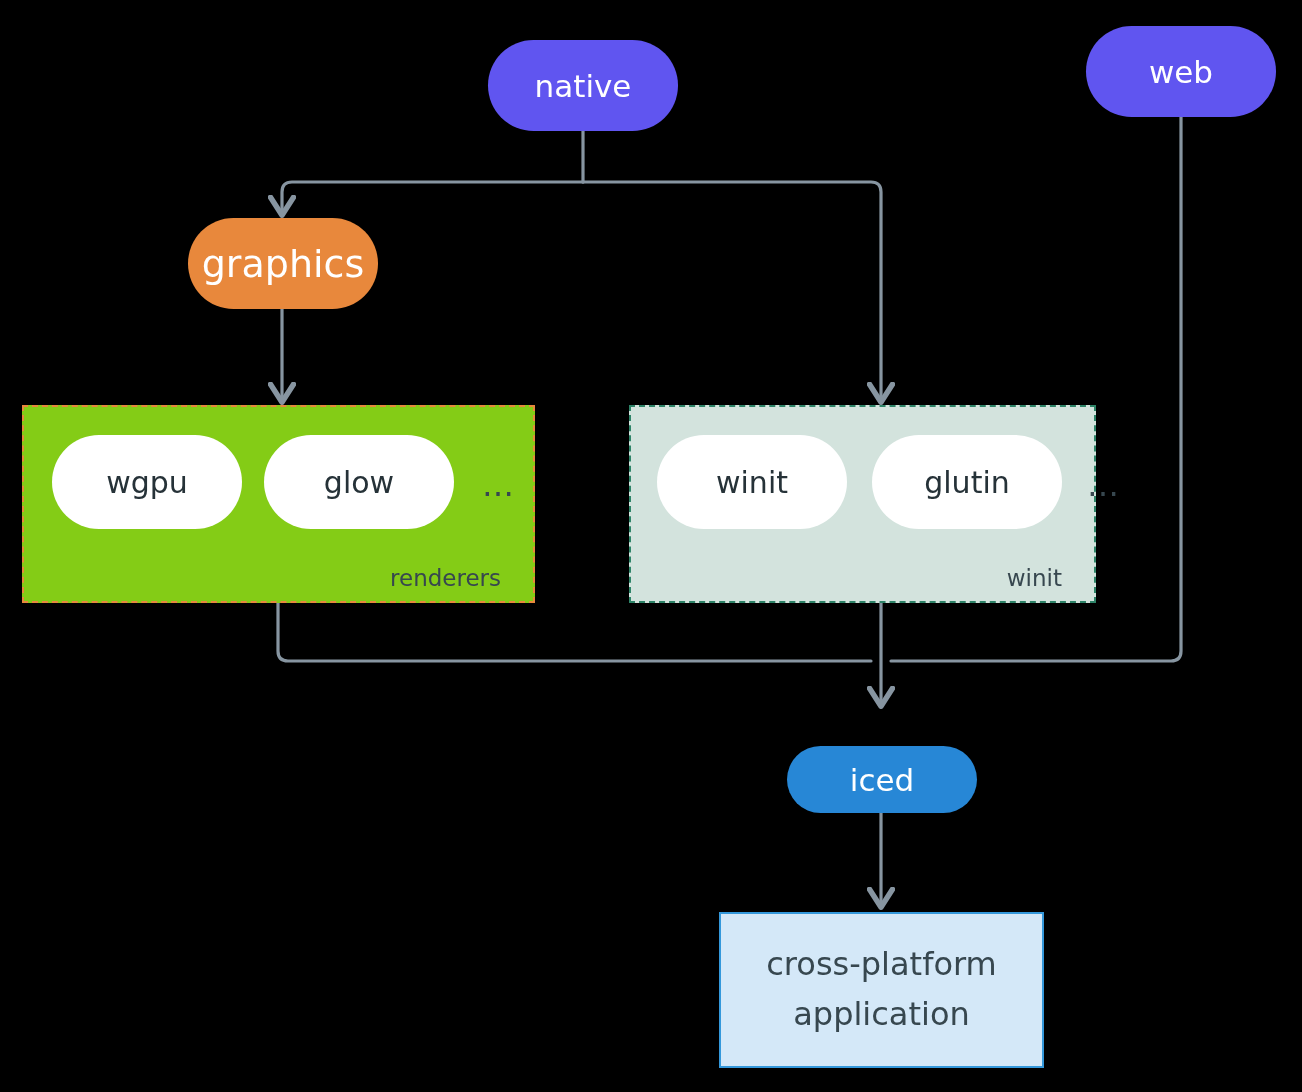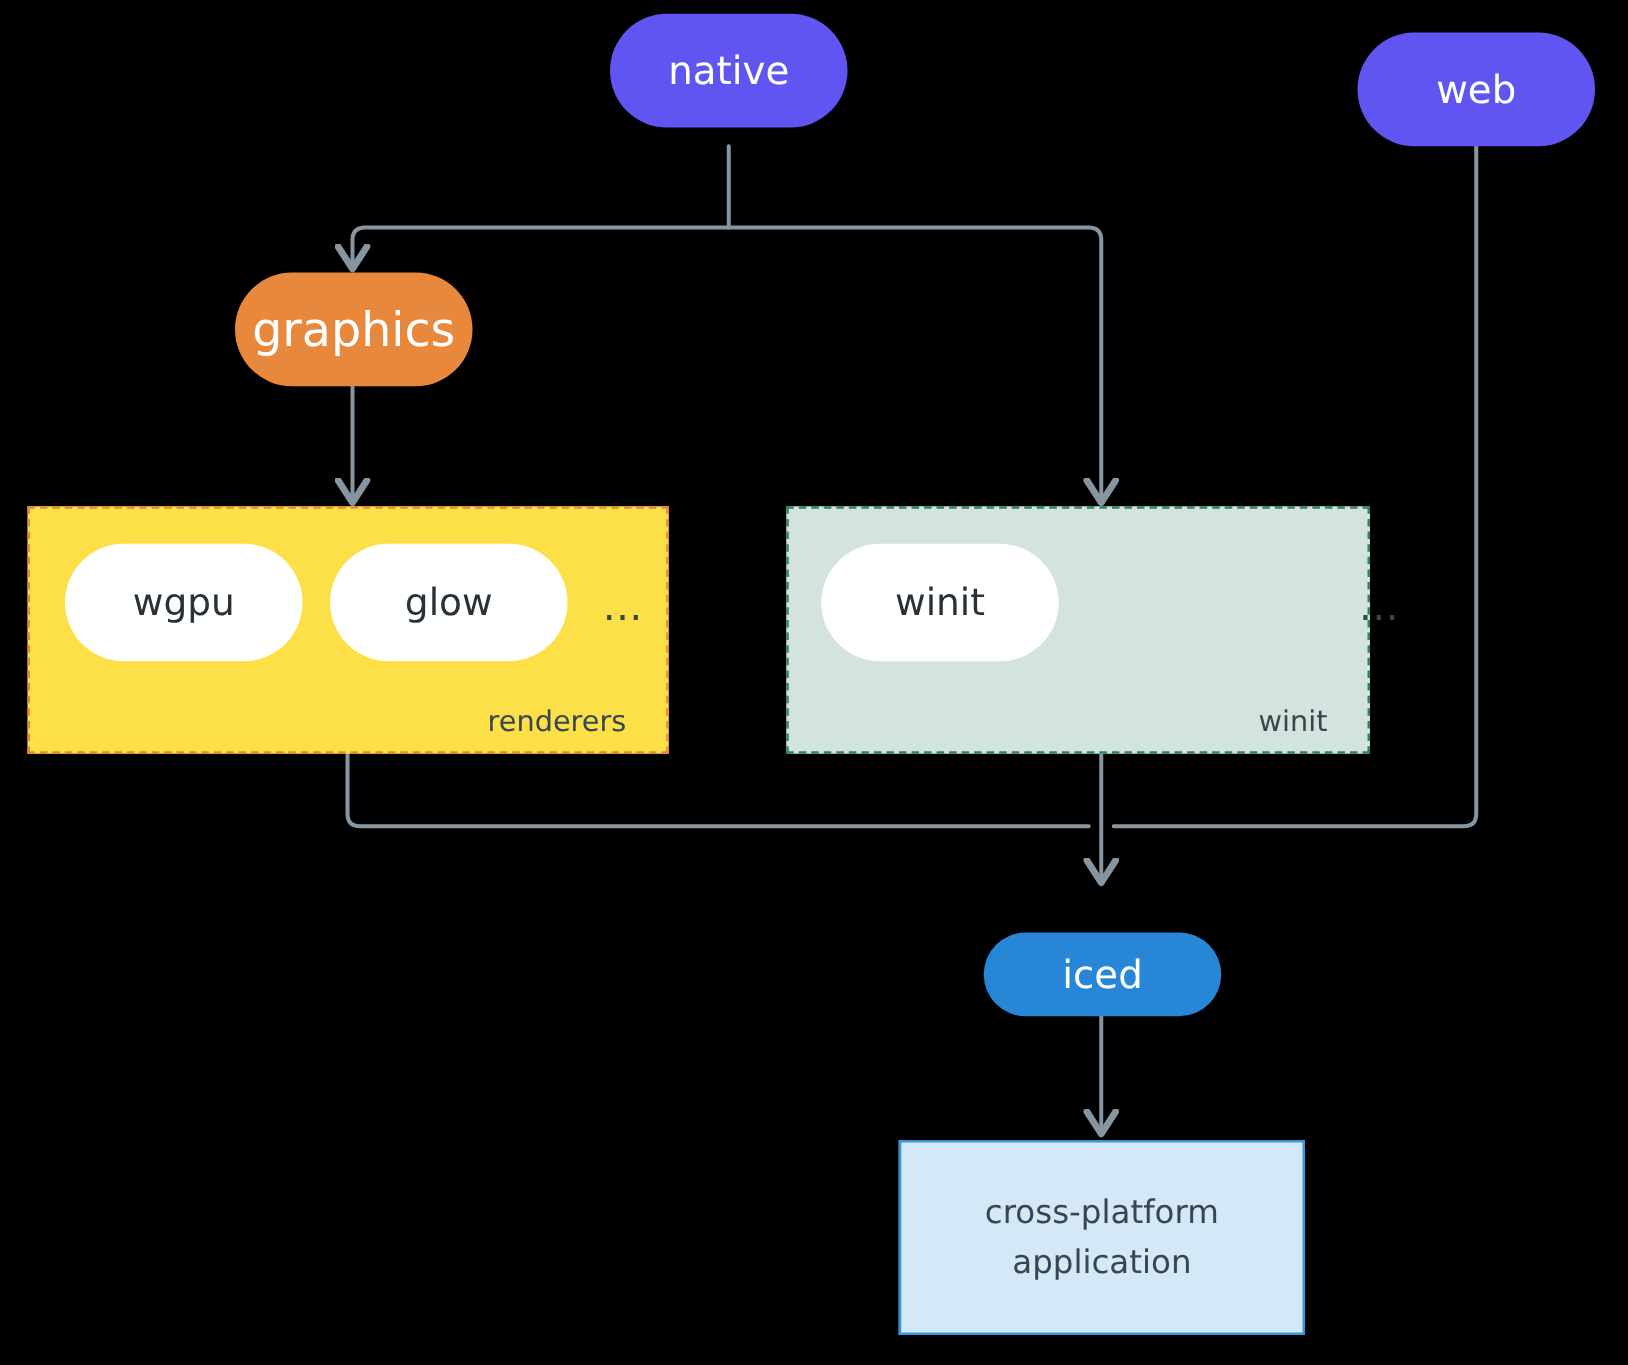--- a/index.html
+++ b/index.html
@@ -52,21 +52,21 @@
     background: #2787D6;
     color: #FFFFFF;
     font-size: 31px;
   }
   
   .cluster {
     position: absolute;
     box-sizing: border-box;
   }
   .cluster-renderers {
-    background: #fde047;
+    background: #84cc16;
     border: 2px dashed #E8883C;
     text-align: center;
   }
   .cluster-shells {
     background: #D3E3DD;
     border: 2px dashed #2E8468;
   }
   .cluster-label {
     position: absolute;
     right: 32px;
@@ -95,21 +95,21 @@
   .rect-app {
     position: absolute;
     box-sizing: border-box;
     background: #D4E8F8;
     border: 2px solid #3498DB;
     display: flex;
     flex-direction: column;
     align-items: center;
     justify-content: center;
     color: #37474F;
-    font-size: 26px;
+    font-size: 32px;
     line-height: 1.55;
   }
 </style>
 </head>
 <body>
 
 <div id="diagram-root">
 
   <svg id="edge-layer" viewBox="0 0 1302 1092" width="1302" height="1092" xmlns="http://www.w3.org/2000/svg">
     <defs>
@@ -131,21 +131,21 @@
       <path d="M278,603 L278,651 Q278,661 288,661 L871,661"></path>
 
       <path d="M1181,117 L1181,651 Q1181,661 1171,661 L891,661"></path>
 
       <path d="M881,603 L881,703" marker-end="url(#arrowhead)"></path>
 
       <path d="M881,801 L881,904" marker-end="url(#arrowhead)"></path>
     </g>
   </svg>
 
-  <div class="node pill pill-native" style="left:488px; top:11px; width:190px; height:91px;">
+  <div class="node pill pill-native" style="left:488px; top:40px; width:190px; height:91px;">
     <span>native</span>
   </div>
 
   <div class="node pill pill-web" style="left:1086px; top:26px; width:190px; height:91px;">
     <span>web</span>
   </div>
 
   <div class="node pill pill-graphics" style="left:188px; top:218px; width:190px; height:91px;">
     <span>graphics</span>
   </div>
@@ -158,20 +158,23 @@
       <span>glow</span>
     </div>
     <span class="ellipsis" style="left:458px; top:62px;">…</span>
     <span class="cluster-label">renderers</span>
   </div>
 
   <div class="cluster cluster-shells" style="left:629px; top:405px; width:467px; height:198px;">
     <div class="inner-pill" style="left:26px; top:28px; width:190px; height:94px;">
       <span>winit</span>
     </div>
+    <div class="inner-pill" style="left:241px; top:28px; width:190px; height:94px;">
+      <span>glutin</span>
+    </div>
     <span class="ellipsis" style="left:456px; top:62px;">…</span>
     <span class="cluster-label">winit</span>
   </div>
 
   <div class="node pill pill-iced" style="left:787px; top:746px; width:190px; height:67px;">
     <span>iced</span>
   </div>
 
   <div class="rect-app" style="left:719px; top:912px; width:325px; height:156px;">
     <span>cross-platform</span>

